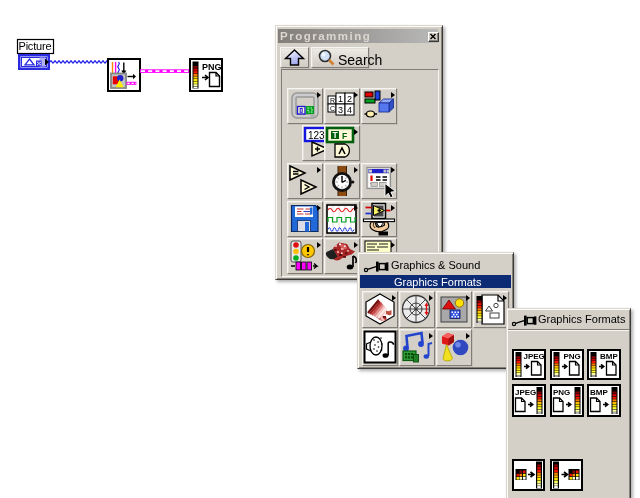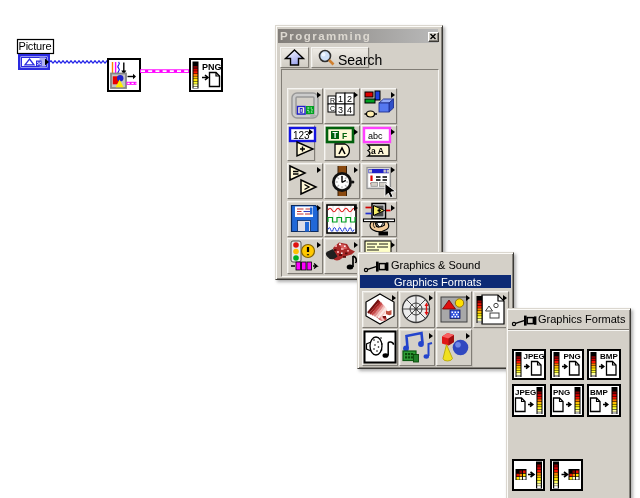--- a/index.html
+++ b/index.html
@@ -159,21 +159,21 @@
       <rect x="3" y="10" width="10" height="4" fill="#00a020" stroke="#000" stroke-width="1"></rect>
       <path d="M17 14 l4.5 -4 h10 l-4.5 4 Z" fill="#90a8f8" stroke="#203090" stroke-width="0.9"></path>
       <path d="M27 14 l4.5 -4 v9 l-4.5 4 Z" fill="#3050c8" stroke="#203090" stroke-width="0.9"></path>
       <rect x="17" y="14" width="10" height="9" fill="#5578f0" stroke="#203090" stroke-width="0.9"></rect>
       <ellipse cx="8.5" cy="25" rx="4" ry="3" fill="#ffeeb0" stroke="#000" stroke-width="1.2"></ellipse>
       <path d="M2.5 25 h2 M13 25 h2" stroke="#000" stroke-width="1.5"></path>
     </svg>
     <div class="subarr" style="right:1px;top:3px;"></div>
   </div>
 
-  <div class="cell" style="left:11px;top:99px;width:28px;height:36px;">
+  <div class="cell" style="left:26px;top:99px;width:28px;height:36px;">
     <svg width="34" height="34" viewBox="0 0 34 34">
       <rect x="2" y="2" width="25" height="13" fill="#fff" stroke="#1414e0" stroke-width="2.4"></rect>
       <text x="5" y="12.5" font-size="10" fill="#000">123</text>
       <path d="M9 16 L25 23 L9 30 Z" fill="#fff8d8" stroke="#000" stroke-width="1.4"></path>
       <path d="M12 23 h5 M14.5 20.5 v5" stroke="#000" stroke-width="1.4"></path>
     </svg>
     <div class="subarr" style="right:1px;top:3px;"></div>
   </div>
 
   <div class="cell" style="left:48px;top:99px;width:36px;height:36px;">
@@ -181,29 +181,20 @@
       <rect x="2" y="2" width="26" height="14" fill="#fff8d8" stroke="#00600c" stroke-width="2.6"></rect>
       <rect x="6" y="5" width="8" height="8" fill="#00600c"></rect>
       <text x="7.5" y="12" font-size="8.5" font-weight="bold" fill="#fff">T</text>
       <text x="17" y="12.5" font-size="8.5" font-weight="bold" fill="#00600c">F</text>
       <path d="M10 18 h10 a7 7 0 0 1 0 13 h-10 Z" fill="#fff8d8" stroke="#000" stroke-width="1.3"></path>
       <path d="M14 28 l3 -6 l3 6" fill="none" stroke="#000" stroke-width="1.6"></path>
     </svg>
     <div class="subarr" style="right:1px;top:3px;"></div>
   </div>
 
-  <div class="cell" style="left:85px;top:99px;width:36px;height:36px;">
-    <svg width="34" height="34" viewBox="0 0 34 34">
-      <rect x="2" y="2" width="26" height="14" fill="#fff" stroke="#ff40ff" stroke-width="2.4"></rect>
-      <text x="6" y="12.5" font-size="9" fill="#000">abc</text>
-      <path d="M6 19 h21 v11 h-21 q4 -2.5 0 -5.5 q4 -2.5 0 -5.5 Z" fill="#fff8d8" stroke="#000" stroke-width="1.3"></path>
-      <text x="9" y="28" font-size="8.5" font-weight="bold" fill="#000">a A</text>
-    </svg>
-    <div class="subarr" style="right:1px;top:3px;"></div>
-  </div>
 
   <div class="cell" style="left:11px;top:137px;width:36px;height:36px;">
     <svg width="34" height="34" viewBox="0 0 34 34">
       <path d="M2 2 L17 9 L2 16 Z" fill="#fff8d8" stroke="#000" stroke-width="1.5"></path>
       <path d="M5 7.5 h5.5 M5 10 h5.5" stroke="#000" stroke-width="1.3"></path>
       <path d="M13 16 L28 23 L13 30 Z" fill="#fff8d8" stroke="#000" stroke-width="1.5"></path>
       <path d="M16.5 20.5 l4.5 2.5 l-4.5 2.5" fill="none" stroke="#000" stroke-width="1.3"></path>
     </svg>
     <div class="subarr" style="right:1px;top:3px;"></div>
   </div>

